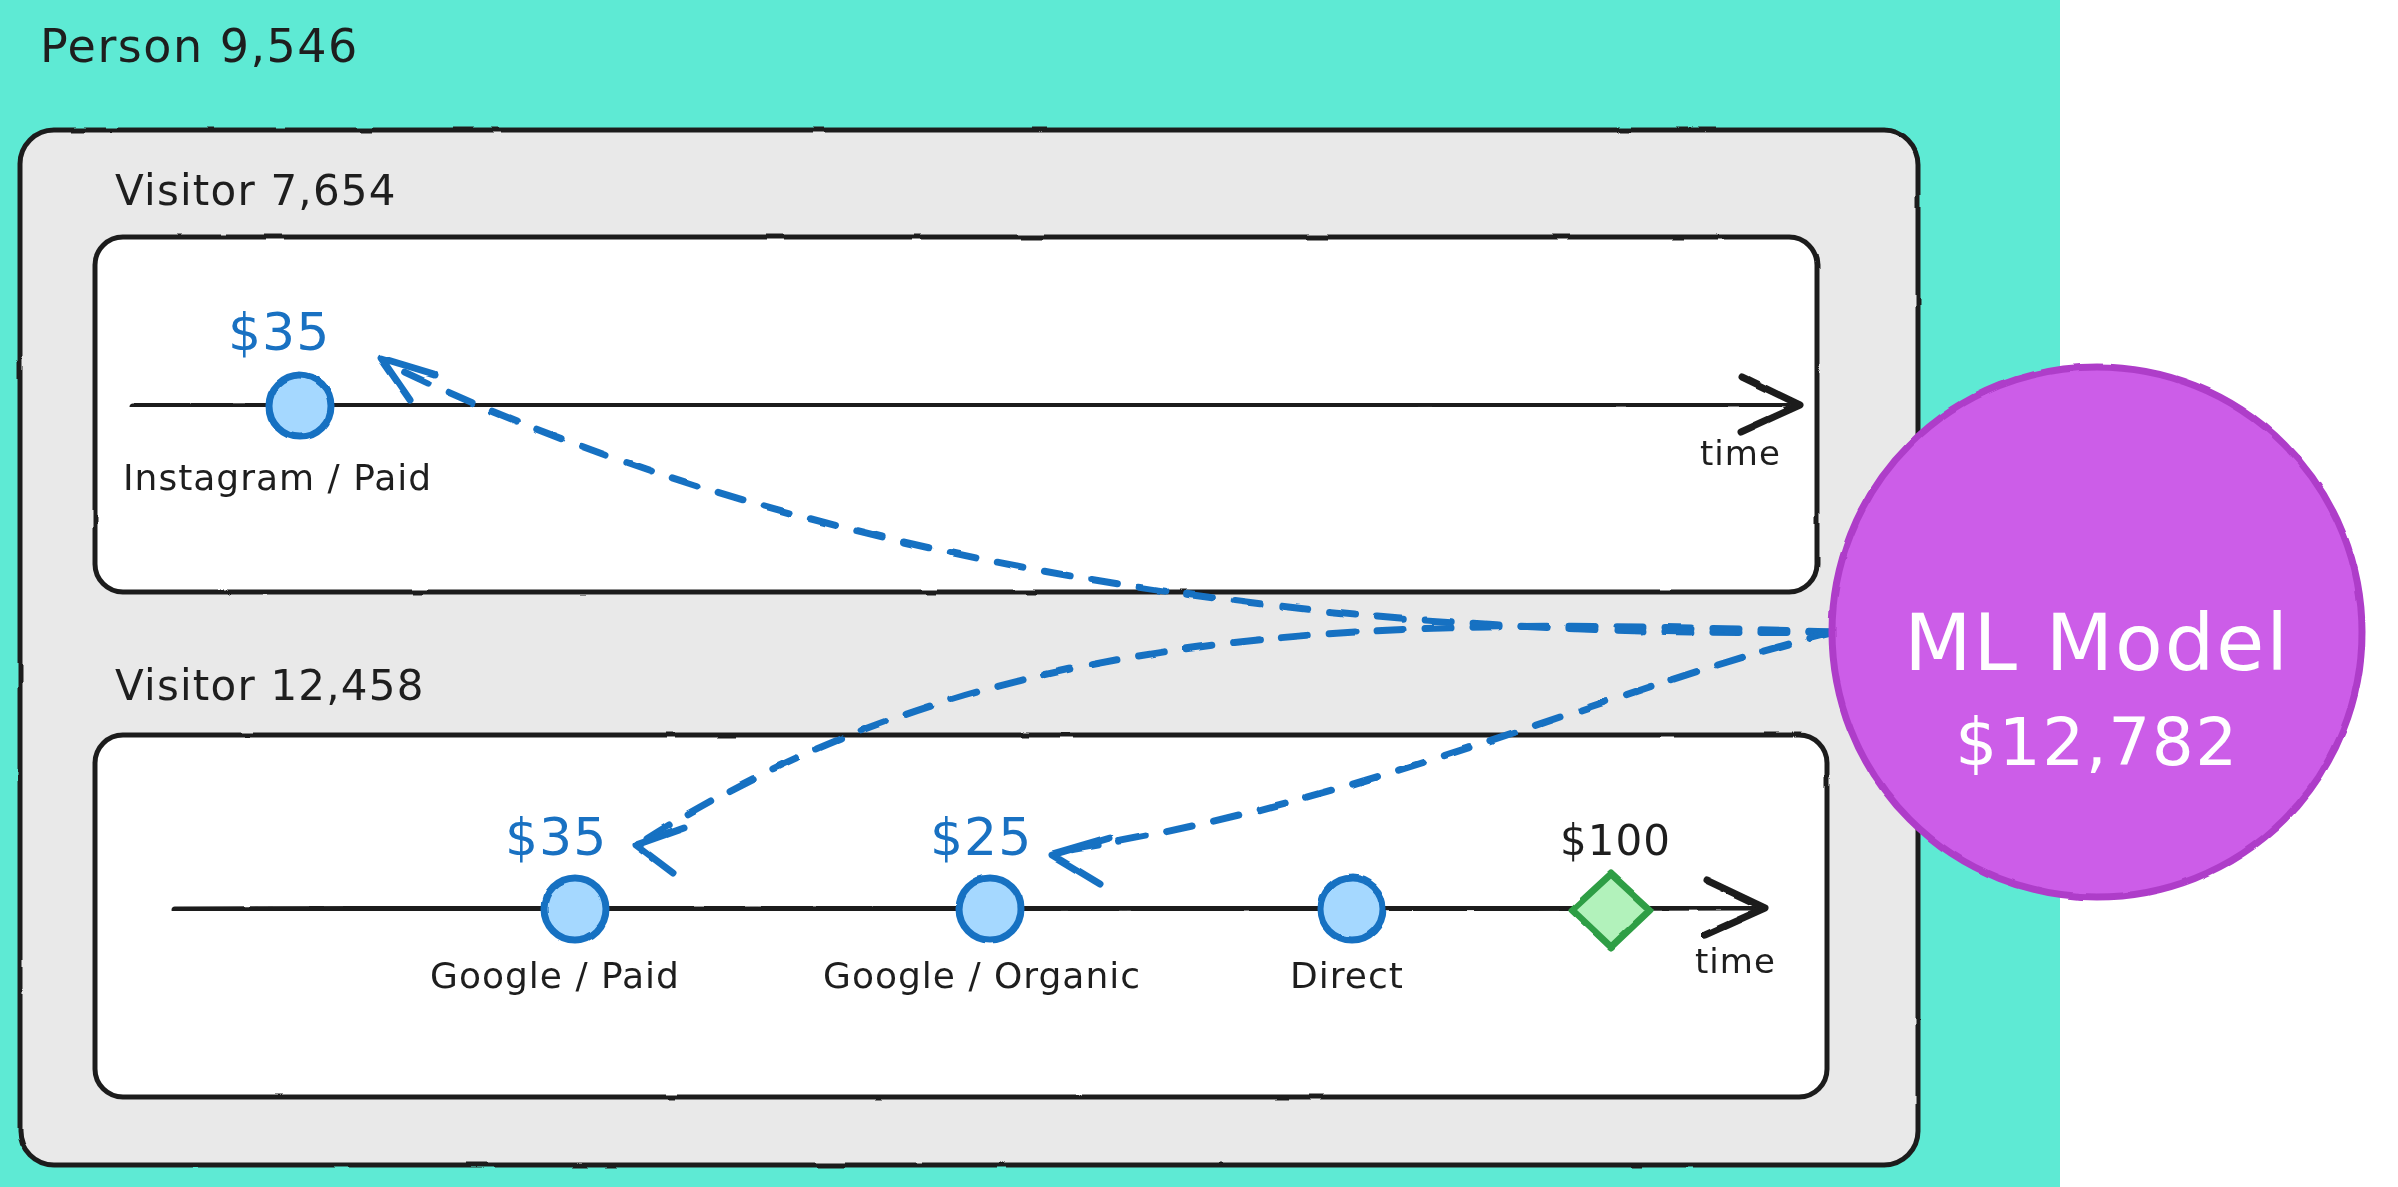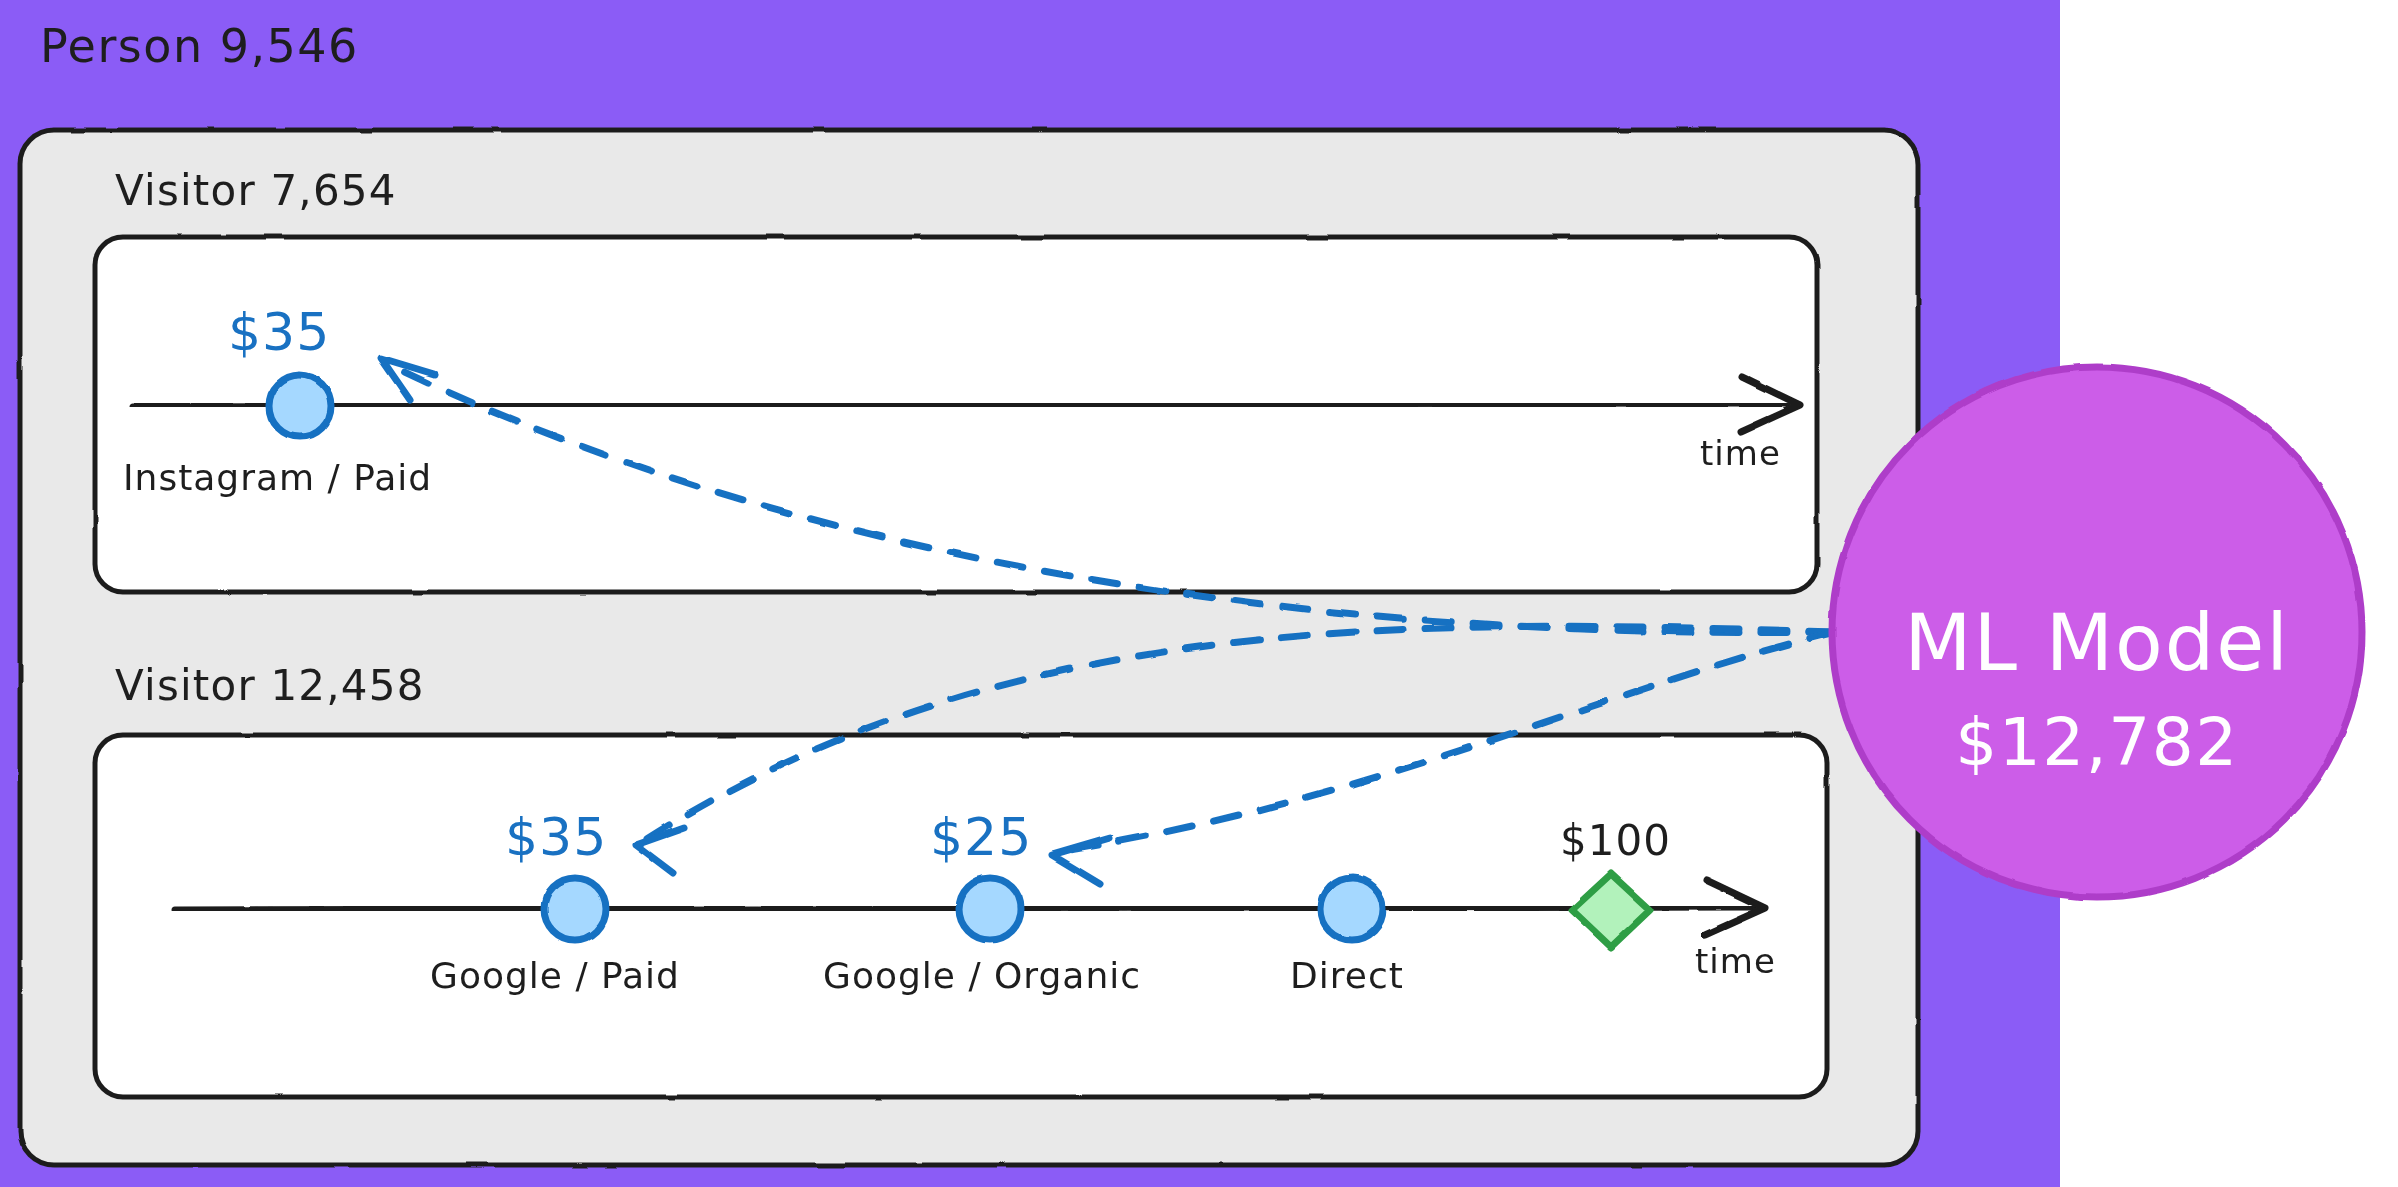--- a/index.html
+++ b/index.html
@@ -10,21 +10,21 @@
   body {
     width: 2398px;
     height: 1187px;
     overflow: hidden;
     font-family: "DejaVu Sans", sans-serif;
   }
   #root {
     position: relative;
     width: 2060px;
     height: 1187px;
-    background: #8b5cf6;
+    background: #5eead4;
   }
   svg.canvas {
     position: absolute;
     top: 0;
     left: 0;
     width: 2398px;
     height: 1187px;
   }
   .hand-text {
     font-family: "DejaVu Sans", sans-serif;

